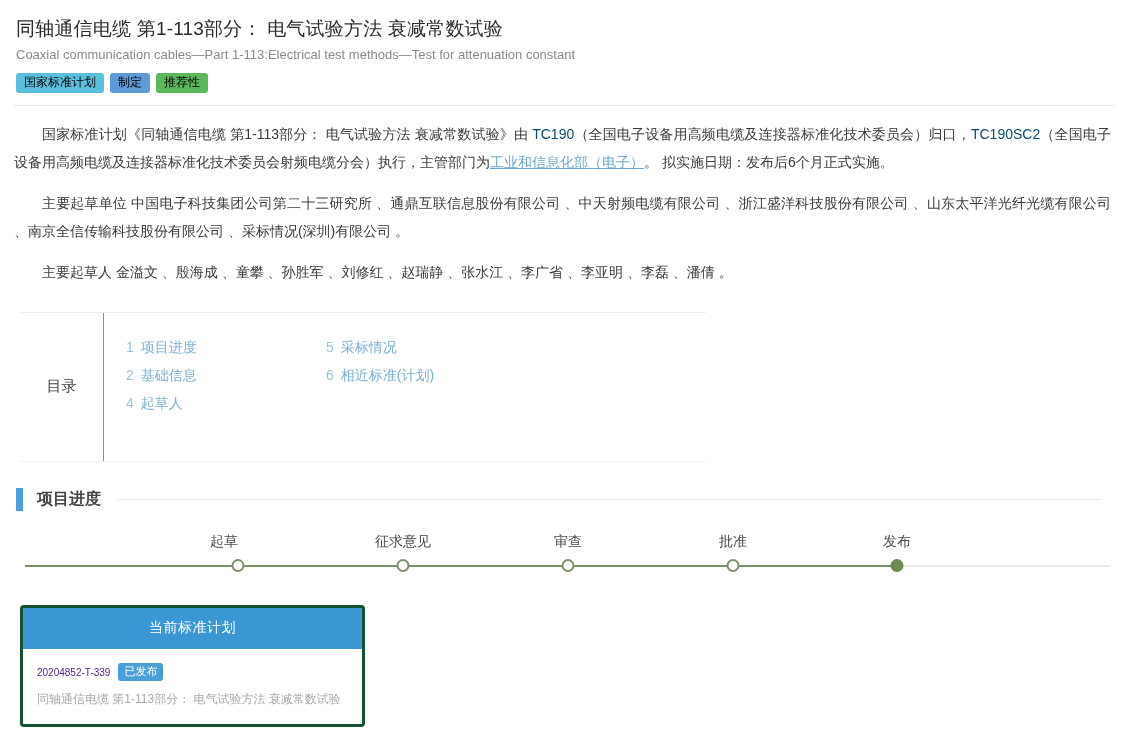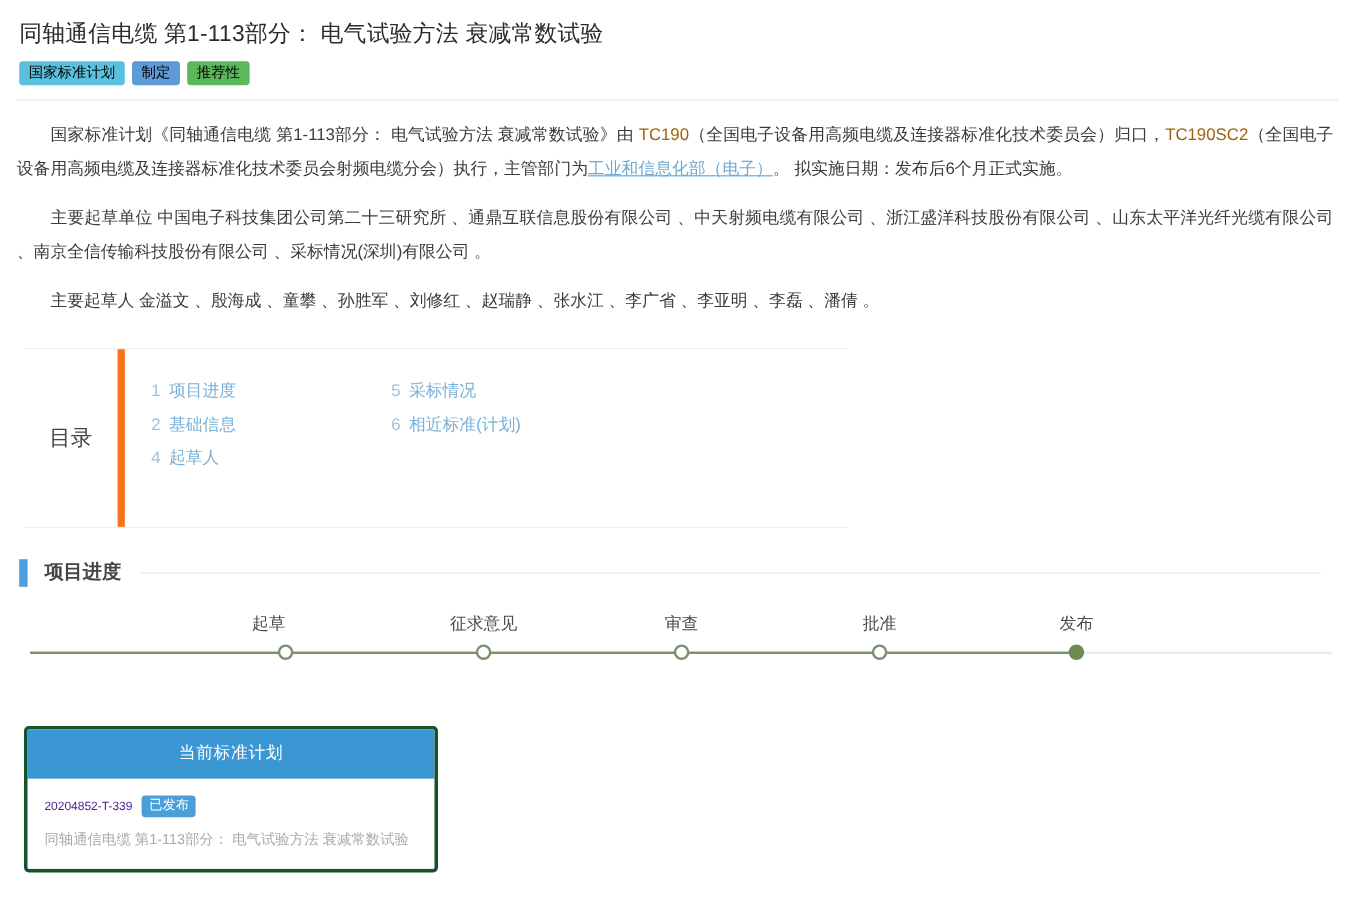--- a/index.html
+++ b/index.html
@@ -49,41 +49,41 @@
   .body-wrap { padding: 0 18px 0 14px; }
   .para {
     font-size: 14px;
     line-height: 28px;
     color: #3b3b3b;
     text-indent: 2em;
     margin-top: 13px;
     text-align: justify;
   }
   .para.first { margin-top: 14px; }
-  .link { color: #a16207; text-decoration: none; cursor: pointer; }
+  .link { color: #0c4a6e; text-decoration: none; cursor: pointer; }
   .link.u { color: #6fa8d1; text-decoration: underline; }
 
   
   .toc {
     margin: 26px 0 0 20px;
     width: 686px;
     border-top: 1px solid #eeeeee;
     border-bottom: 1px solid #eeeeee;
     display: flex;
     align-items: stretch;
     min-height: 150px;
   }
   .toc-label {
     width: 84px;
     display: flex;
     align-items: center;
     justify-content: center;
-    font-size: 18px;
+    font-size: 15px;
     color: #444;
-    border-right: 6px solid #f97316;
+    border-right: 1px solid #f97316;
     flex: none;
   }
   .toc-cols {
     display: flex;
     padding: 20px 0 18px 22px;
     flex: 1;
   }
   .toc-col { width: 200px; }
   .toc-item {
     font-size: 14px;
@@ -169,20 +169,21 @@
     line-height: 18px;
   }
 </style>
 </head>
 <body>
 
 <div class="page">
 
   <div class="hdr">
     <div class="hdr-title">同轴通信电缆 第1-113部分： 电气试验方法 衰减常数试验</div>
+    <div class="hdr-subtitle">Coaxial communication cables—Part 1-113:Electrical test methods—Test for attenuation constant</div>
     <div class="badges">
       <span class="badge" style="background: rgb(91, 192, 222);">国家标准计划</span>
       <span class="badge" style="background: rgb(95, 154, 216);">制定</span>
       <span class="badge" style="background: rgb(92, 184, 92);">推荐性</span>
     </div>
   </div>
   <div class="hdr-rule"></div>
 
   <div class="body-wrap">
     <div class="para first"><span>国家标准计划《同轴通信电缆 第1-113部分： 电气试验方法 衰减常数试验》由 </span><a class="link">TC190</a><span>（全国电子设备用高频电缆及连接器标准化技术委员会）归口，</span><a class="link">TC190SC2</a><span>（全国电子设备用高频电缆及连接器标准化技术委员会射频电缆分会）执行，主管部门为</span><a class="link u">工业和信息化部（电子）</a><span>。 拟实施日期：发布后6个月正式实施。</span></div>

